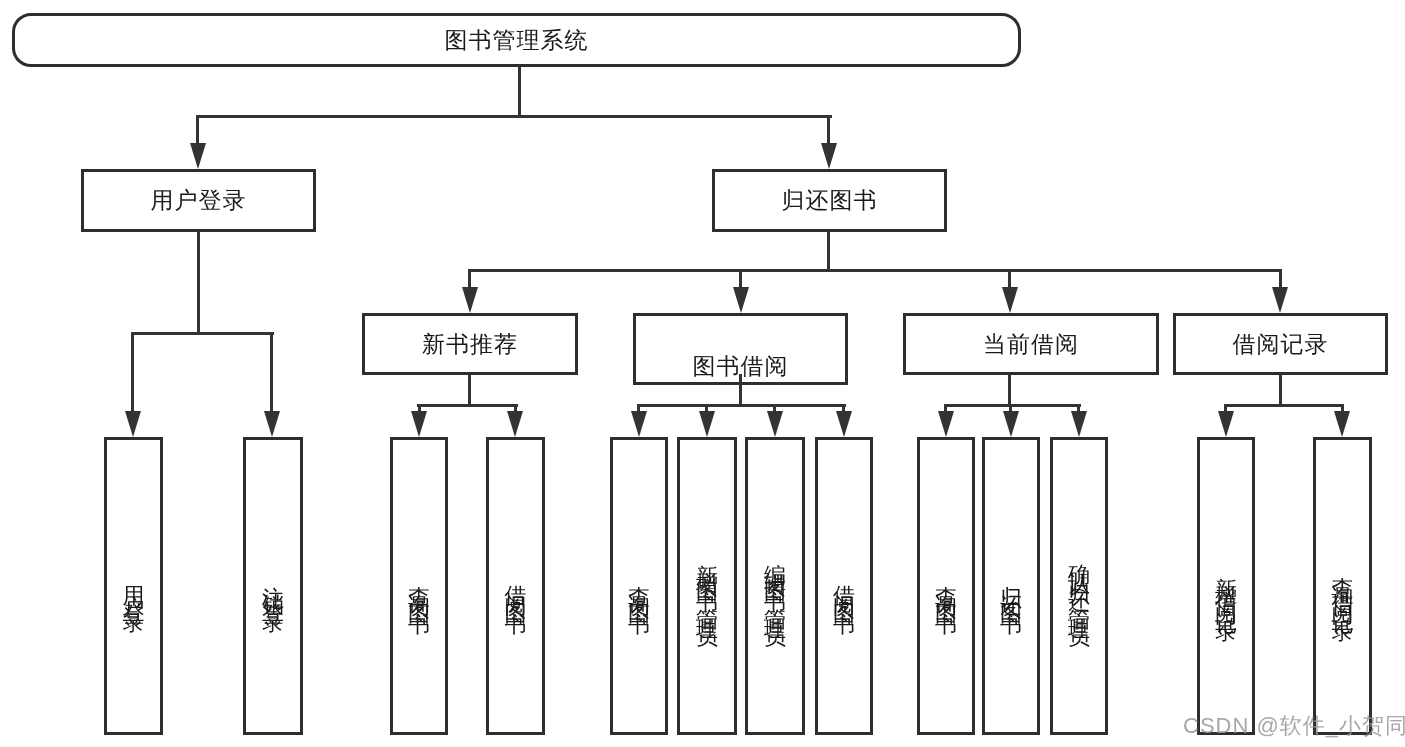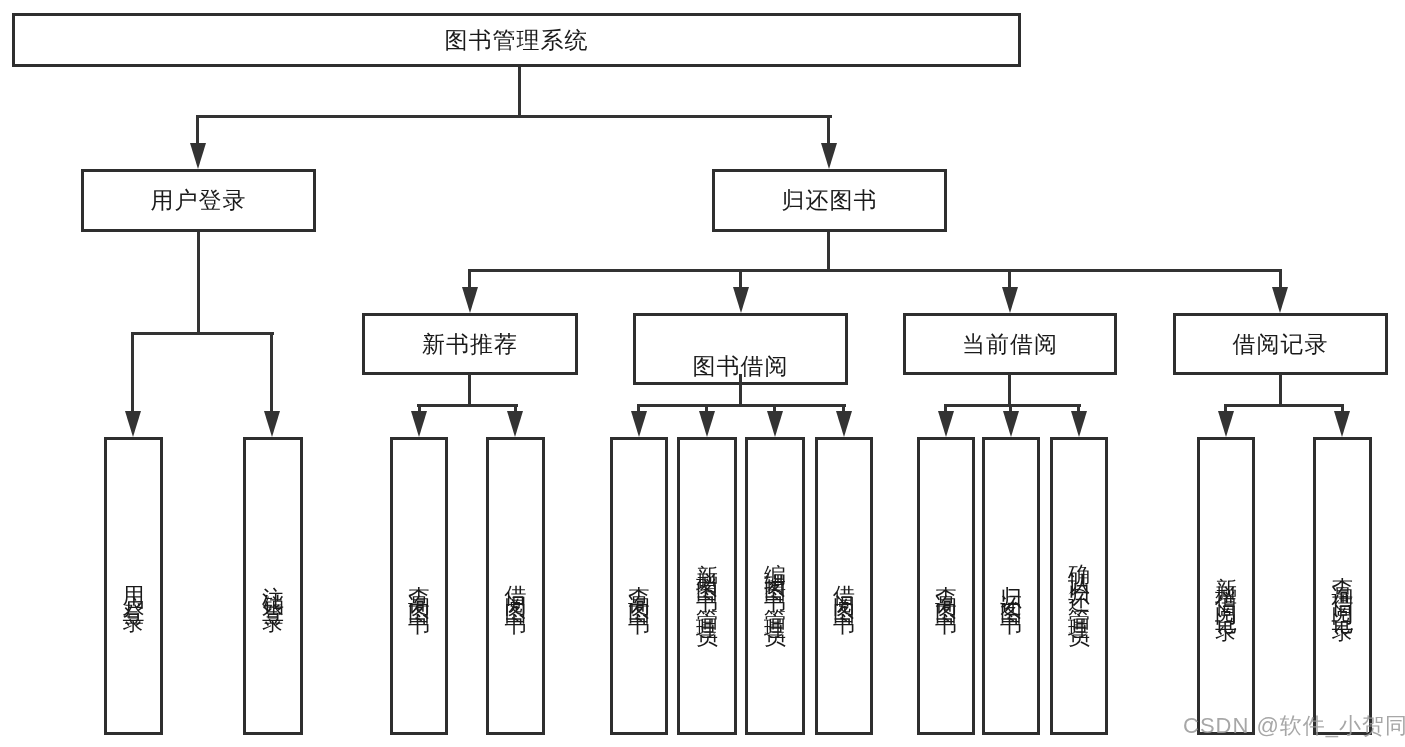--- a/index.html
+++ b/index.html
@@ -26,21 +26,21 @@
   #watermark{
     position:absolute;left:1183px;top:711px;font-size:22px;letter-spacing:1px;
     color:#9b9b9b;opacity:.88;z-index:5;white-space:nowrap;
   }
 </style>
 </head>
 <body>
 
 <div id="stage">
 
-  <div class="box hbox" style="left:12px;top:13px;width:1009px;height:54px;">
+  <div class="box hbox" style="left:12px;top:13px;width:1009px;height:54px;border-radius:19px;">
     <span>图书管理系统</span>
   </div>
 
   <div class="v" style="left:518px;top:67px;height:51px;"></div>
   <div class="h" style="left:196px;top:115px;width:636px;"></div>
   <div class="v" style="left:196px;top:115px;height:30px;"></div>
   <div class="arr" style="left:190px;top:143px;"></div>
   <div class="v" style="left:827px;top:115px;height:30px;"></div>
   <div class="arr" style="left:821px;top:143px;"></div>
 
@@ -68,21 +68,21 @@
   <div class="arr" style="left:1002px;top:287px;"></div>
   <div class="v" style="left:1279px;top:269px;height:18px;"></div>
   <div class="arr" style="left:1272px;top:287px;"></div>
 
   <div class="box hbox" style="left:362px;top:313px;width:216px;height:62px;">
     <span>新书推荐</span>
   </div>
   <div class="box hbox" style="left:633px;top:313px;width:215px;height:72px;align-items:flex-end;">
     <span>图书借阅</span>
   </div>
-  <div class="box hbox" style="left:903px;top:313px;width:214px;height:62px;">
+  <div class="box hbox" style="left:903px;top:313px;width:256px;height:62px;">
     <span>当前借阅</span>
   </div>
   <div class="box hbox" style="left:1173px;top:313px;width:215px;height:62px;">
     <span>借阅记录</span>
   </div>
 
   <div class="v" style="left:468px;top:374px;height:33px;"></div>
   <div class="h" style="left:417px;top:404px;width:101px;"></div>
   <div class="v" style="left:418px;top:404px;height:8px;"></div>
   <div class="arr" style="left:411px;top:411px;"></div>

